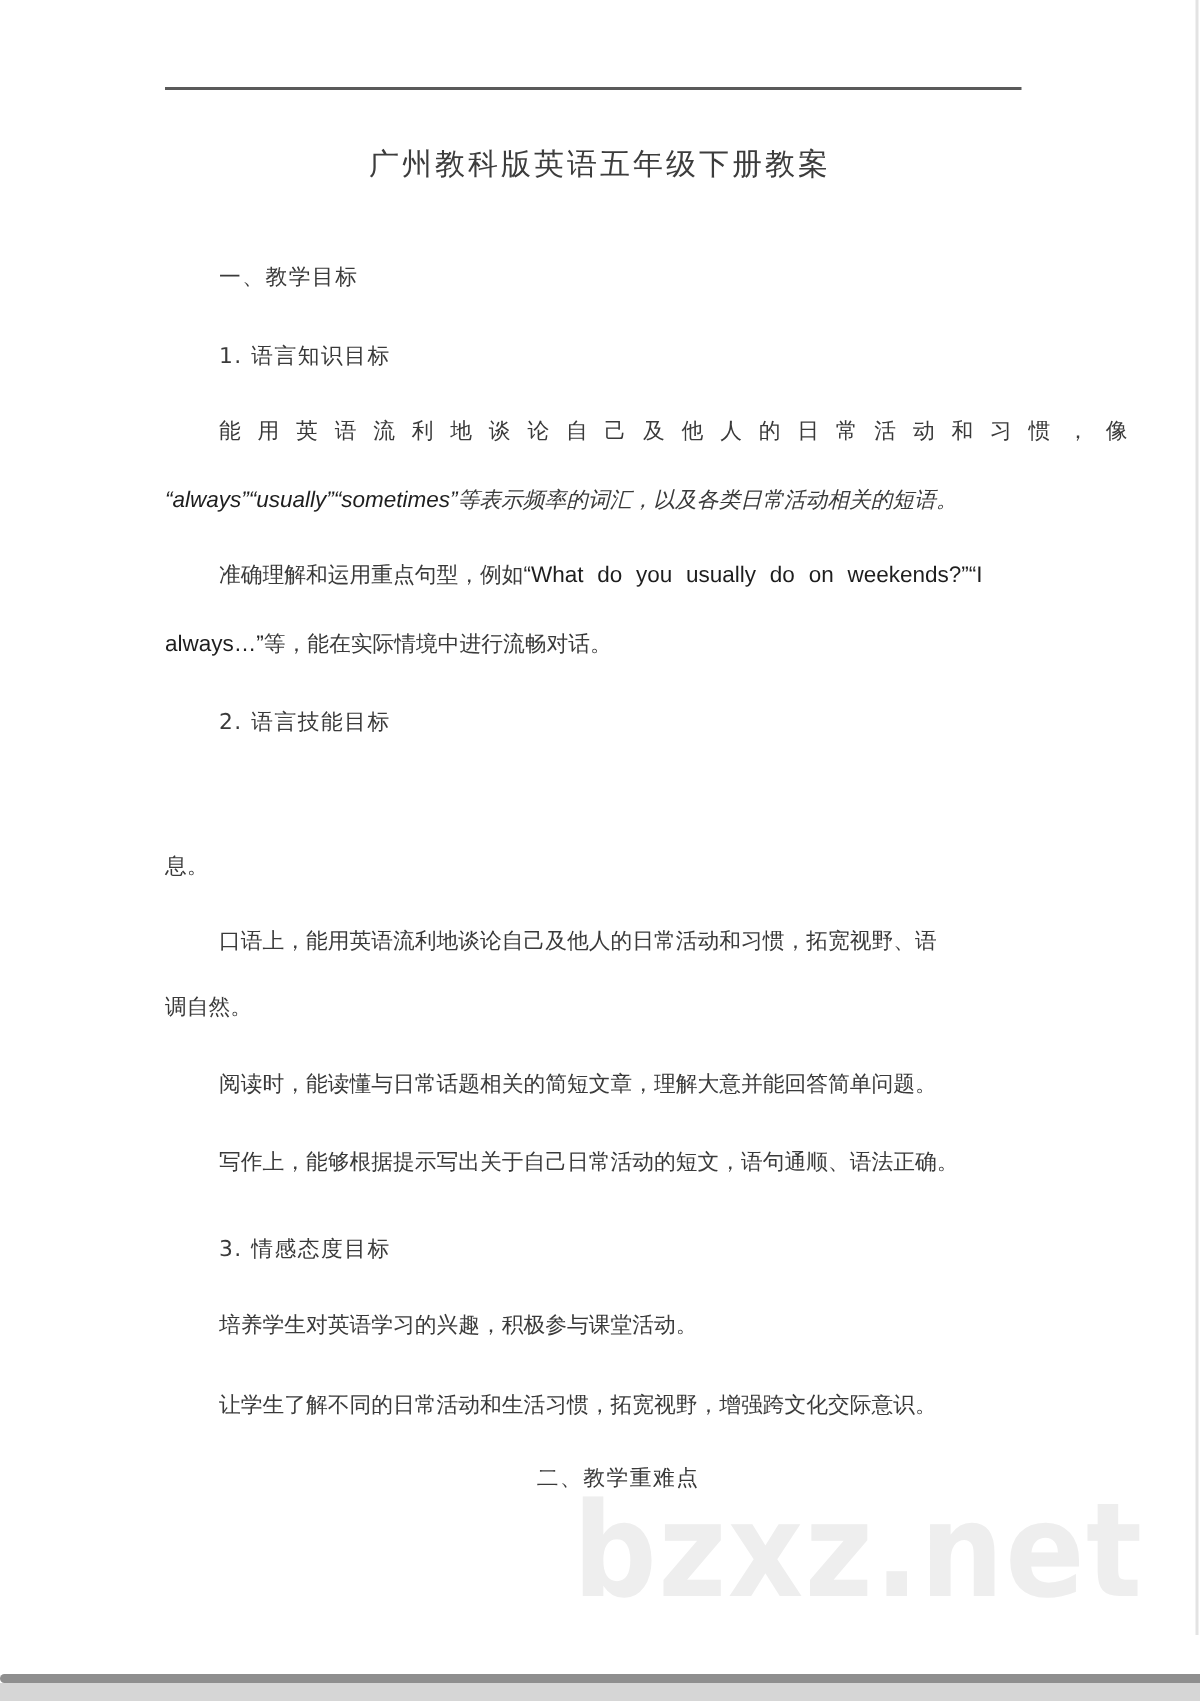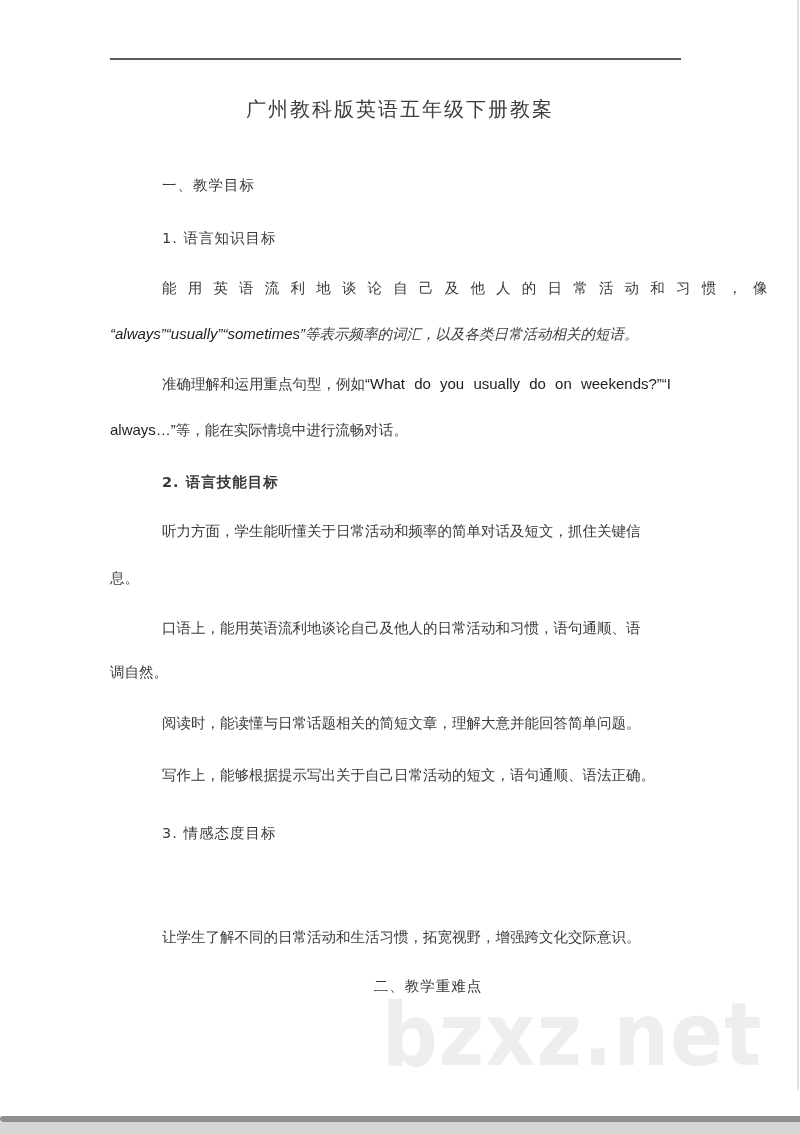--- a/index.html
+++ b/index.html
@@ -43,21 +43,21 @@
     }
     .line {
       position: absolute;
       left: 110px;
       width: 568px;
       font-size: 14.5px;
       line-height: 20px;
       white-space: nowrap;
       color: #3a3a3a;
     }
-    .indent { left: 146px; width: 532px; margin-left: 16px; }
+    .indent { left: 146px; width: 532px; }
     .justify-wide {
       letter-spacing: 11.2px;
     }
     .latin {
       font-family: "Liberation Sans", "DejaVu Sans", sans-serif;
       font-size: 15px;
       color: #1e1e1e;
     }
     .heading { letter-spacing: 1px; }
     .watermark {
@@ -111,34 +111,34 @@
   </div>
 
   <div class="line indent" style="top:374px;">
     <span>准确理解和运用重点句型，例如</span><span class="latin" style="word-spacing:5px;">“What do you usually do on weekends?”“I</span>
   </div>
 
   <div class="line" style="top:420px;">
     <span class="latin">always…”</span><span>等，能在实际情境中进行流畅对话。</span>
   </div>
 
-  <div class="line indent heading" style="top:472px;font-weight:bold;">2. 语言技能目标</div>
+  <div class="line indent heading" style="top:472px;">2. 语言技能目标</div>
 
-  <div class="line indent" style="top:521px;">听力方面，学生能听懂关于日常活动和频率的简单对话及短文，抓住关键信</div>
   <div class="line" style="top:568px;">息。</div>
 
-  <div class="line indent" style="top:618px;">口语上，能用英语流利地谈论自己及他人的日常活动和习惯，语句通顺、语</div>
+  <div class="line indent" style="top:618px;">口语上，能用英语流利地谈论自己及他人的日常活动和习惯，拓宽视野、语</div>
   <div class="line" style="top:662px;">调自然。</div>
 
   <div class="line indent" style="top:713px;">阅读时，能读懂与日常话题相关的简短文章，理解大意并能回答简单问题。</div>
 
   <div class="line indent" style="top:765px;">写作上，能够根据提示写出关于自己日常活动的短文，语句通顺、语法正确。</div>
 
   <div class="line indent heading" style="top:823px;">3. 情感态度目标</div>
 
+  <div class="line indent" style="top:874px;">培养学生对英语学习的兴趣，积极参与课堂活动。</div>
 
   <div class="line indent" style="top:927px;">让学生了解不同的日常活动和生活习惯，拓宽视野，增强跨文化交际意识。</div>
 
   <div class="line indent heading" style="top:976px;text-align:center;">二、教学重难点</div>
 
   <div class="watermark">bzxz.net</div>
 </div>
 
 <div class="bottom-bar"></div>
 <div class="bottom-strip"></div>

